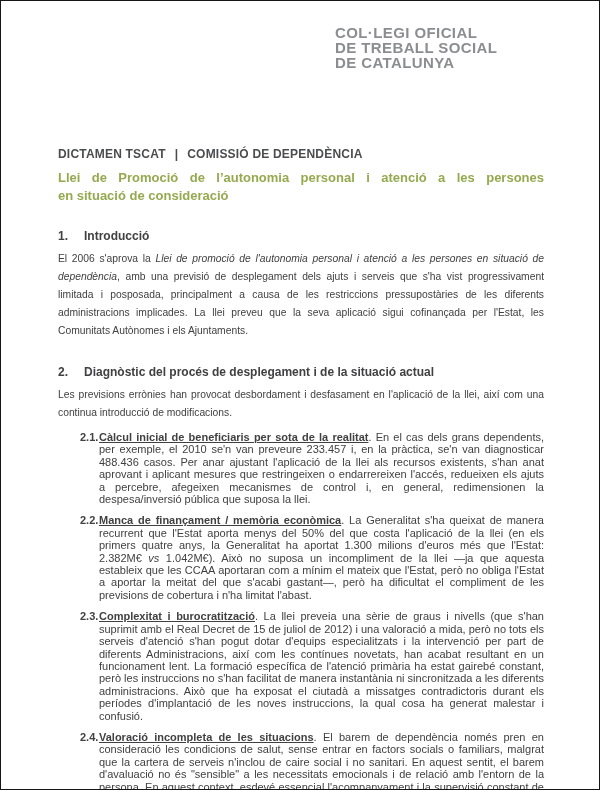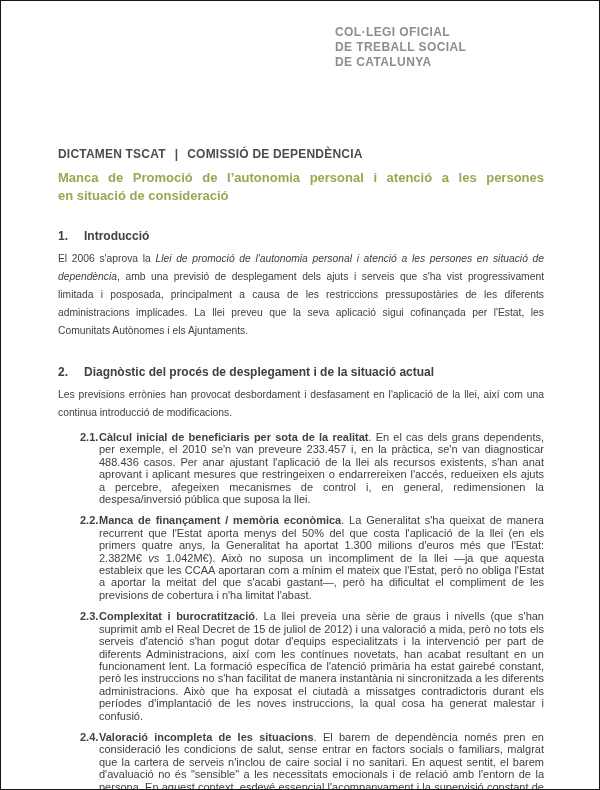--- a/index.html
+++ b/index.html
@@ -10,36 +10,36 @@
     position:relative; overflow:hidden;
     padding:146px 55px 0 57px;
     font-family:"Liberation Sans", sans-serif;
     color:#414042;
   }
 
   
   .org-header { position:absolute; top:24px; left:334px; display:flex; align-items:center; gap:9px; }
   .logo-mark { width:62px; height:67px; flex:0 0 auto; }
   .logo-mark text { font-family:"Liberation Sans", sans-serif; font-weight:bold; }
-  .org-name { font-size:12px; font-weight:bold; color:#8B8D90; line-height:15px; letter-spacing:0.4px; white-space:nowrap; }
+  .org-name { font-size:15px; font-weight:bold; color:#8B8D90; line-height:15px; letter-spacing:0.4px; white-space:nowrap; }
 
   
   .kicker { font-size:12px; font-weight:bold; color:#4B4C4E; letter-spacing:0.2px; }
   .kicker .sep { margin:0 9px; }
   .title { margin:8px 0 0; font-size:13px; font-weight:bold; color:#95A94F; line-height:17.5px; }
   .title-line-just { text-align:justify; text-align-last:justify; }
 
   
   .sec-head { display:flex; margin:25px 0 4px; font-size:12px; font-weight:bold; color:#414042; }
   .sec-num { flex:0 0 26px; }
   .para { margin:7px 0 0; font-size:10.3px; line-height:18px; text-align:justify; }
   .items { margin-top:2px; }
   .item { position:relative; padding-left:41px; margin-top:9px; font-size:11px; line-height:12.4px; text-align:justify; }
   .item-num { position:absolute; left:22px; top:0; font-weight:bold; }
-  .run-bold { font-weight:bold; }
+  .run-bold { font-weight:bold;text-decoration:underline; }
   .run-italic { font-style:italic; }
   .run-normal { font-style:normal; }
 </style>
 </head>
 <body>
 
 <div class="page">
 
   <div class="org-header">
     <div class="org-name">
@@ -47,21 +47,21 @@
       <div>DE TREBALL SOCIAL</div>
       <div>DE CATALUNYA</div>
     </div>
   </div>
 
   <div class="kicker">
     <span>DICTAMEN TSCAT</span><span class="sep">|</span><span>COMISSIÓ DE DEPENDÈNCIA</span>
   </div>
 
   <h1 class="title">
-    <div class="title-line-just">Manca de Promoció de l’autonomia personal i atenció a les persones</div>
+    <div class="title-line-just">Llei de Promoció de l’autonomia personal i atenció a les persones</div>
     <div>en situació de consideració</div>
   </h1>
 
   <main id="doc-sections">
       <section class="doc-section">
         <div class="sec-head">
           <span class="sec-num">1.</span>
           <span class="sec-title">Introducció</span>
         </div>
         <p class="para"><span class="run-normal">El 2006 s'aprova la </span><span class="run-italic">Llei de promoció de l'autonomia personal i atenció a les persones en situació de dependència</span><span class="run-normal">, amb una previsió de desplegament dels ajuts i serveis que s'ha vist progressivament limitada i posposada, principalment a causa de les restriccions pressupostàries de les diferents administracions implicades. La llei preveu que la seva aplicació sigui cofinançada per l'Estat, les Comunitats Autònomes i els Ajuntaments.</span></p>

